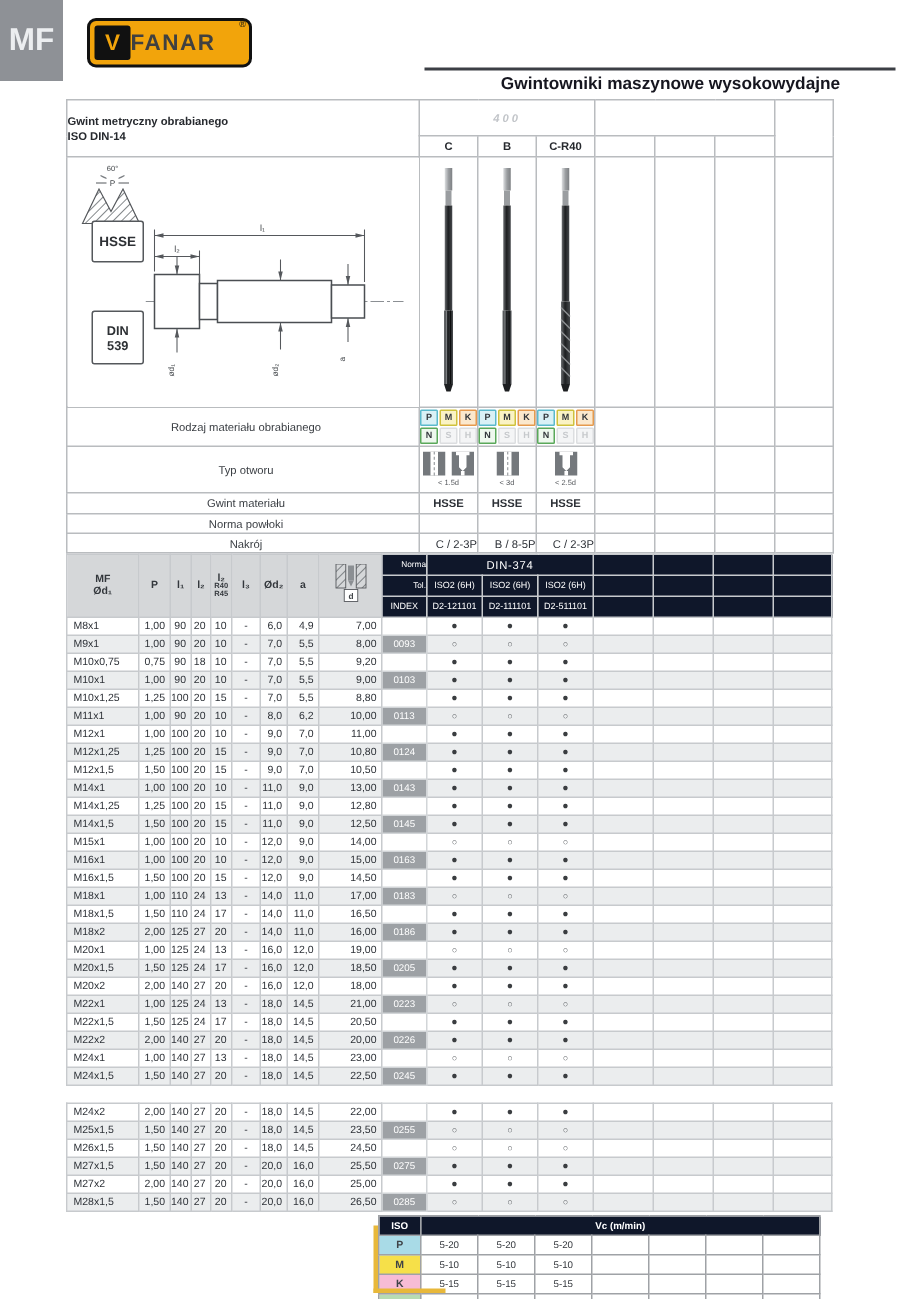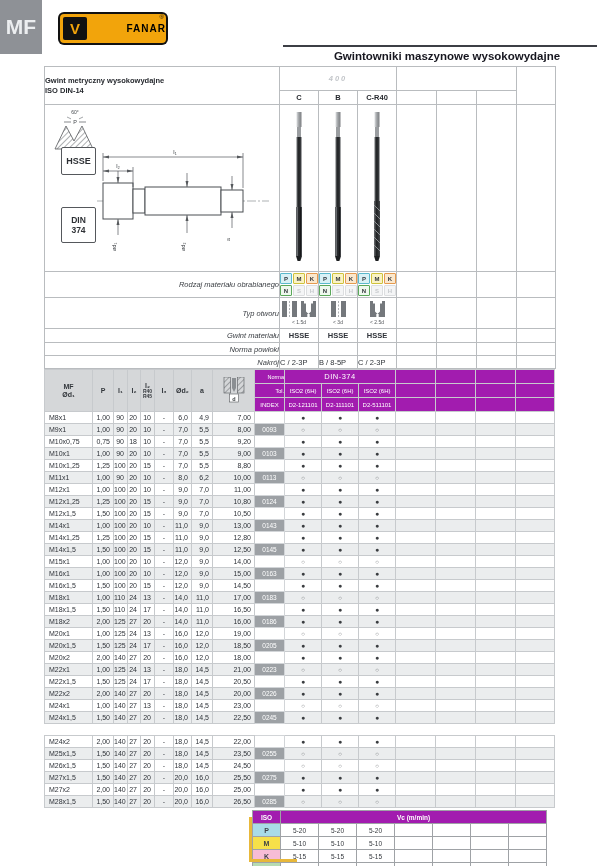--- a/index.html
+++ b/index.html
@@ -5,56 +5,56 @@
   html,body{margin:0;padding:0;background:#fff;}
   body{width:600px;height:866px;position:relative;font-family:"Liberation Sans",sans-serif;color:#2e3238;overflow:hidden;}
   .abs{position:absolute;}
   
   .mf-box{left:0;top:0;width:42px;height:54px;background:#8e9196;color:#eceef0;
           display:flex;align-items:center;justify-content:center;font-size:21px;font-weight:bold;}
   .logo{left:58px;top:12px;width:110px;height:33px;background:#111;border-radius:6px;padding:2px;box-sizing:border-box;}
   .logo-inner{width:100%;height:100%;background:#f2a40b;border-radius:4px;display:flex;align-items:center;position:relative;}
   .logo-mark{width:24px;height:23px;background:#111;margin-left:3px;border-radius:2px;
              display:flex;align-items:center;justify-content:center;color:#f2a40b;font-weight:bold;font-size:15px;}
-  .logo-text{flex:1;text-align:right;font-weight:bold;font-size:10px;letter-spacing:1px;color:#000000;}
+  .logo-text{flex:1;text-align:left;font-weight:bold;font-size:15px;letter-spacing:1px;color:#404040;}
   .logo-reg{position:absolute;right:2px;top:0;font-size:6px;color:#111;}
   .page-title{left:290px;top:22px;width:314px;text-align:center;font-weight:bold;font-size:11.5px;color:#16161f;margin-top:28px;}
   .title-rule{left:283px;top:45px;width:314px;height:2px;background:#3c3f45;}
   
   .content{left:44px;top:66px;width:511px;}
   table{border-collapse:collapse;table-layout:fixed;}
   .upper,.main{width:511px;}
   .upper td{border:1px solid #b9bcbf;padding:0;vertical-align:middle;font-size:7.5px;background:#fff;}
-  .upper .lbl{text-align:right;padding-left:4px;color:#3a3e43;font-style:italic;}
+  .upper .lbl{text-align:center;padding-left:4px;color:#3a3e43;}
   .gwint-cell{padding-left:13px;font-weight:bold;font-size:9.5px;line-height:1.3;color:#26292e;vertical-align:middle;}
   .series-cell{text-align:center;font-style:italic;font-weight:bold;font-size:16px;letter-spacing:2px;color:#c2c5c9;}
   .variant-cell{text-align:center;font-weight:bold;font-size:6.5px;color:#26292e;}
   .hsse-val{text-align:center;font-weight:bold;font-size:7.5px;}
-  .chamfer-val{text-align:left;font-size:7px;}
+  .chamfer-val{text-align:right;font-size:7px;}
   .diagram-cell{position:relative;height:166px;}
   .tap-cell{text-align:center;vertical-align:middle;}
   .hsse-box{position:absolute;left:16px;top:42px;width:33px;height:26px;border:1.5px solid #55585c;border-radius:2px;
             display:flex;align-items:center;justify-content:center;font-weight:bold;font-size:9px;color:#2e3135;background:#fff;}
   .din-box{position:absolute;left:16px;top:102px;width:33px;height:34px;border:1.5px solid #55585c;border-radius:2px;
            display:flex;flex-direction:column;align-items:center;justify-content:center;font-weight:bold;font-size:8.5px;line-height:1.2;color:#2e3135;background:#fff;}
   
   .mat-cell{text-align:center;vertical-align:middle;}
   .badge-row{display:flex;justify-content:center;gap:1px;margin:1px 0;}
   .badge{width:10px;height:9px;border:1px solid;border-radius:1px;font-size:6px;font-weight:bold;
          display:flex;align-items:center;justify-content:center;background:#fff;}
   
   .hole-cell{text-align:center;vertical-align:middle;padding-top:2px;}
   .hole-wrap{display:flex;justify-content:center;gap:4px;align-items:flex-end;}
   .hole-limit{font-size:5px;color:#55585c;margin-top:1px;}
   
   .main th,.main td{border:1px solid #c7cacd;padding:0;}
   .main thead tr{height:14px;}
   .light{background:#d5d7d9;font-size:7px;font-weight:bold;color:#33373c;text-align:center;line-height:1.05;}
   .light .sub{font-size:5px;display:block;}
-  .dark{background:#a21caf;color:#fff;text-align:center;border:1px solid #cfd2d5;}
+  .dark{background:#0f172a;color:#fff;text-align:center;border:1px solid #cfd2d5;}
   .dk-lbl{font-size:5.5px;text-align:right;padding-right:2px;font-weight:normal;}
   .dk-norma{font-size:7.5px;font-weight:normal;letter-spacing:.5px;}
   .dk-small{font-size:6px;font-weight:normal;}
   .main tbody tr{height:12px;}
   .main tbody td{font-size:7px;background:#fff;}
   .main tr.alt td{background:#ebedee;}
   td.size{text-align:left;padding-left:4px;}
   td.num{text-align:right;padding-right:3px;}
   td.ctr{text-align:center;padding:0;}
   td.idx,.main tr.alt td.idx{background:#9da1a5;color:#fff;text-align:center;font-size:6.5px;border-color:#d2d5d8;}
@@ -118,21 +118,21 @@
         <col style="width:39px">
         <col style="width:39px">
       <col style="width:40px">
         <col style="width:40px">
         <col style="width:40px">
         <col style="width:39px">
     </colgroup>
     <tbody>
         <tr style="height:24px">
       <td class="gwint-cell" rowspan="2">
-        <div>Gwint metryczny wysokowydajne</div>
+        <div>Gwint metryczny obrabianego</div>
         <div>ISO DIN-14</div>
       </td>
       <td class="series-cell" colspan="3">400</td>
       <td colspan="3"></td>
       <td rowspan="2"></td>
     </tr>
     <tr style="height:14px">
       <td class="variant-cell">C</td>
       <td class="variant-cell">B</td>
       <td class="variant-cell">C-R40</td>
@@ -147,21 +147,21 @@
           <text x="22" y="7" font-size="5" fill="#44484c" text-anchor="middle">60°</text>
           <path d="M14 10 Q22 15 30 10" stroke="#7a7e82" fill="none" stroke-width=".7"></path>
           <line x1="11" y1="15" x2="33" y2="15" stroke="#55585c" stroke-width=".7"></line>
           <rect x="18" y="11" width="8" height="7" fill="#fff"></rect>
           <text x="22" y="17" font-size="5.5" fill="#44484c" text-anchor="middle">P</text>
           <path d="M2 42 L13 19 L21 34 L29 19 L40 42 Z" fill="url(#hatch)" stroke="#55585c" stroke-width=".8"></path>
         </svg>
         <div class="hsse-box">HSSE</div>
         <div class="din-box">
           <div>DIN</div>
-          <div>374</div>
+          <div>539</div>
         </div>
 
         <svg class="abs" style="left:52px;top:38px" width="176" height="118" viewBox="0 0 176 118">
           <line x1="0" y1="58" x2="172" y2="58" stroke="#8b8f93" stroke-width=".7" stroke-dasharray="9 2 2 2"></line>
           <rect x="6" y="40" width="30" height="36" fill="#fff" stroke="#4a4e52" stroke-width="1"></rect>
           <rect x="36" y="46" width="12" height="24" fill="#fff" stroke="#4a4e52" stroke-width="1"></rect>
           <rect x="48" y="44" width="76" height="28" fill="#fff" stroke="#4a4e52" stroke-width="1"></rect>
           <rect x="124" y="47" width="22" height="22" fill="#fff" stroke="#4a4e52" stroke-width="1"></rect>
 
           <line x1="6" y1="14" x2="146" y2="14" stroke="#55585c" stroke-width=".7"></line>

